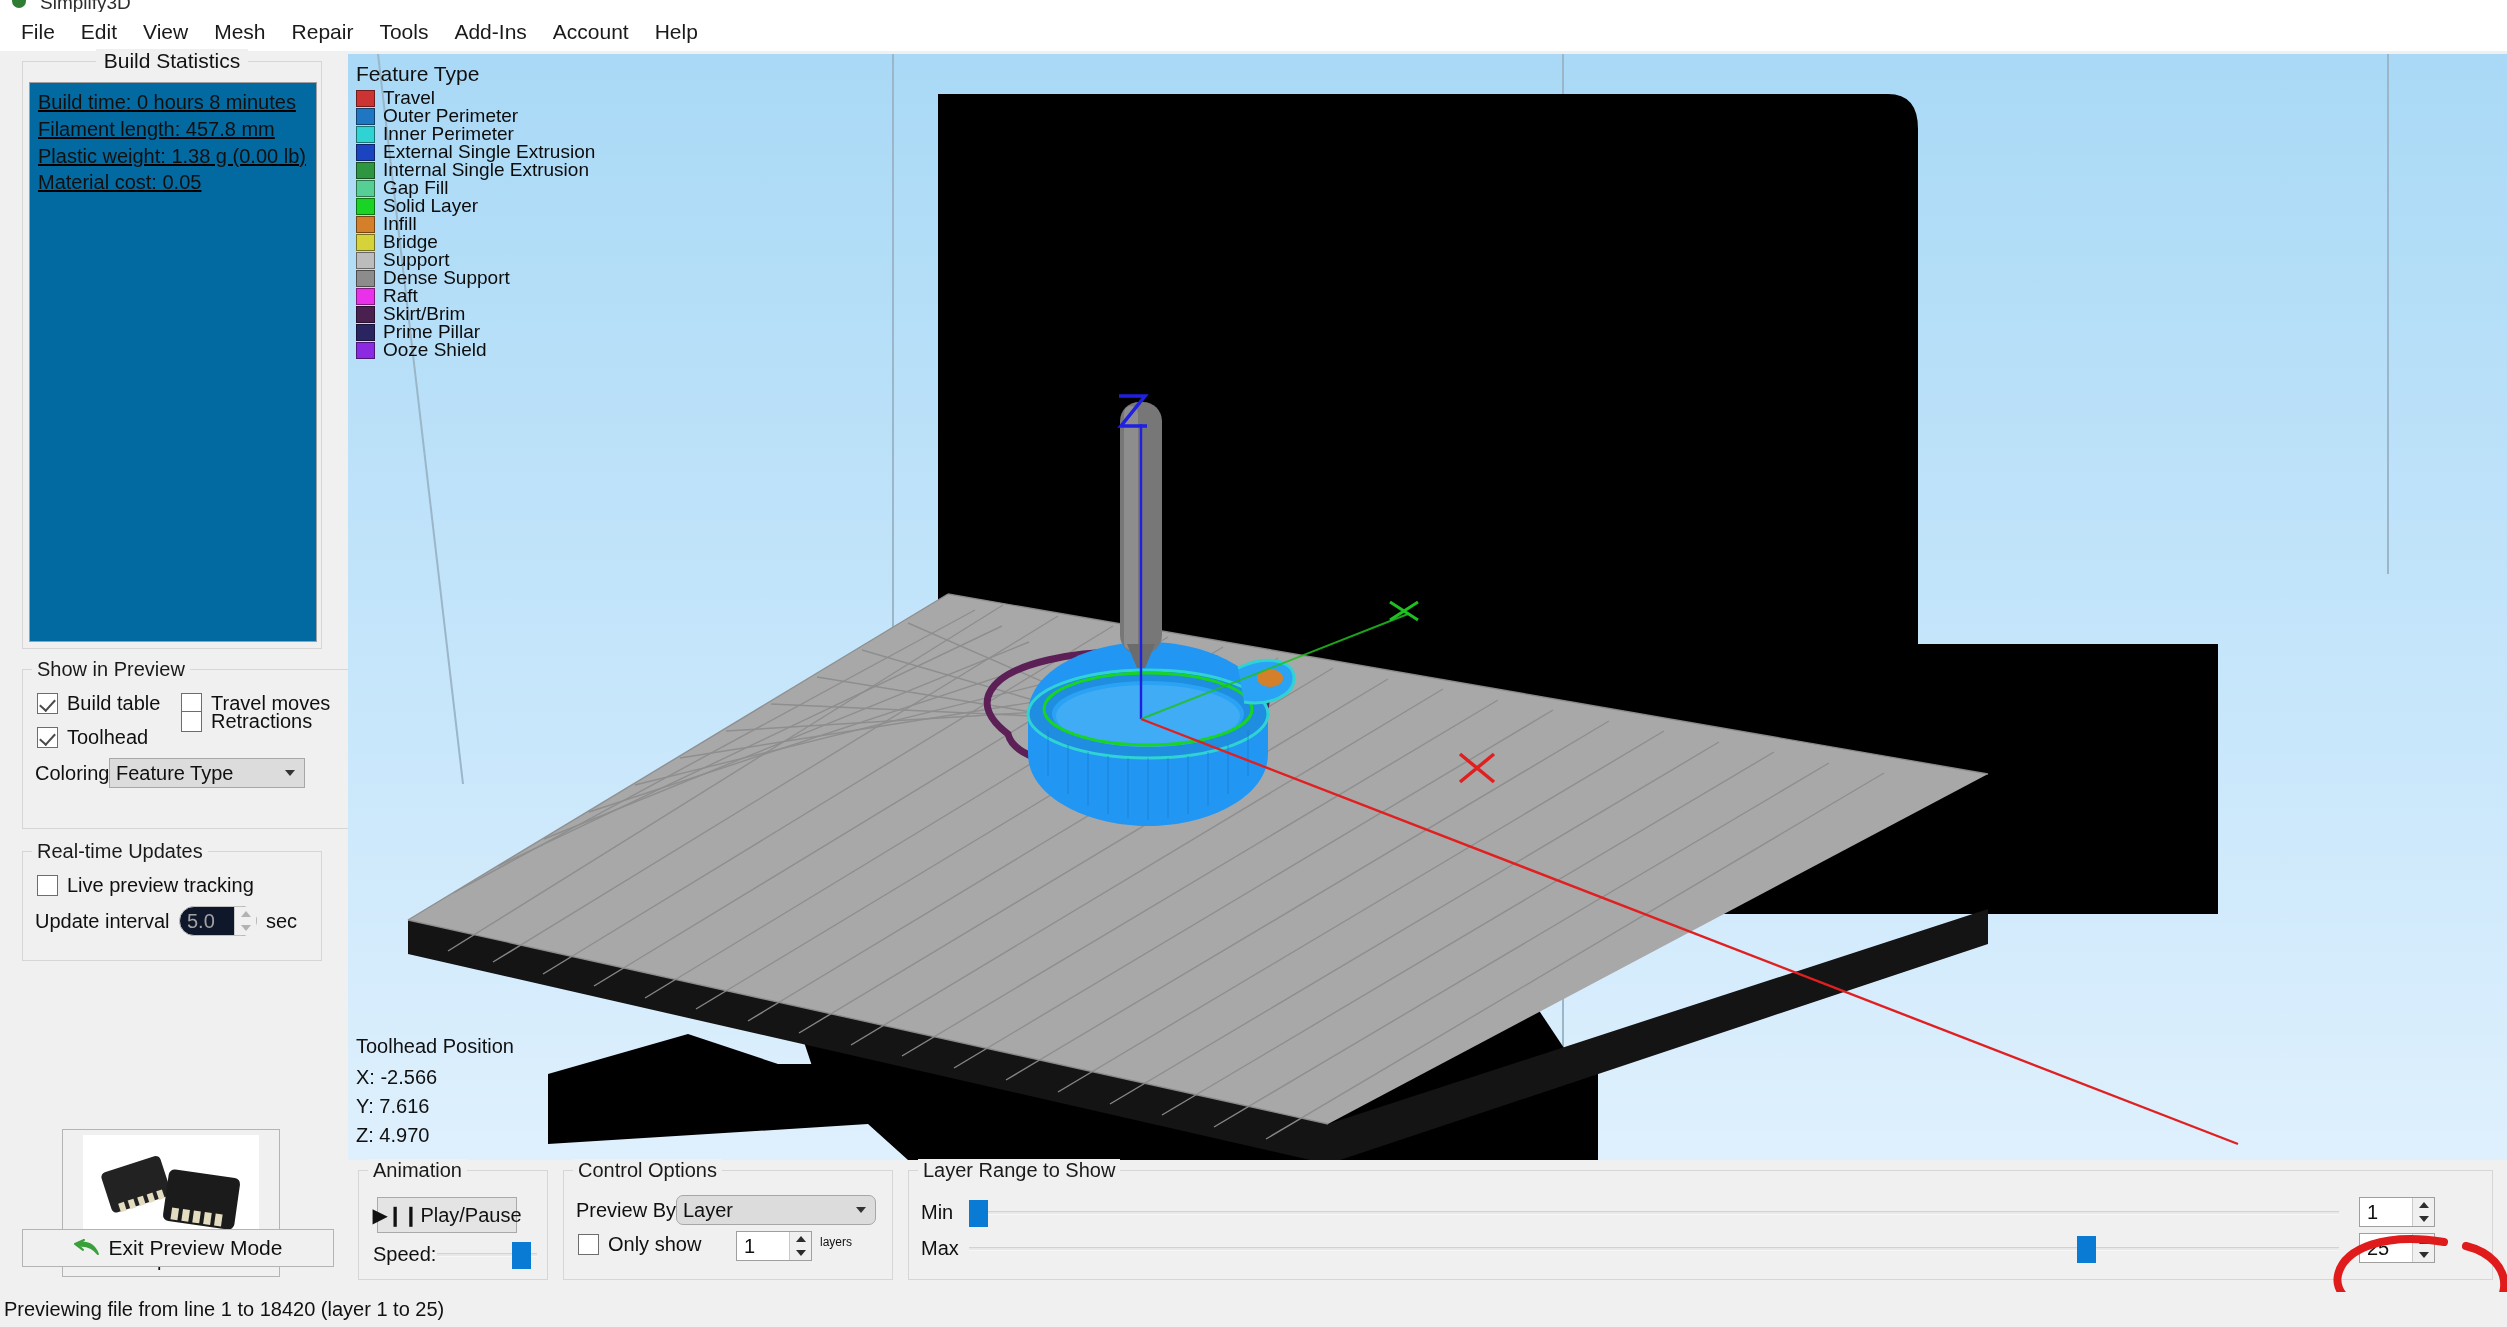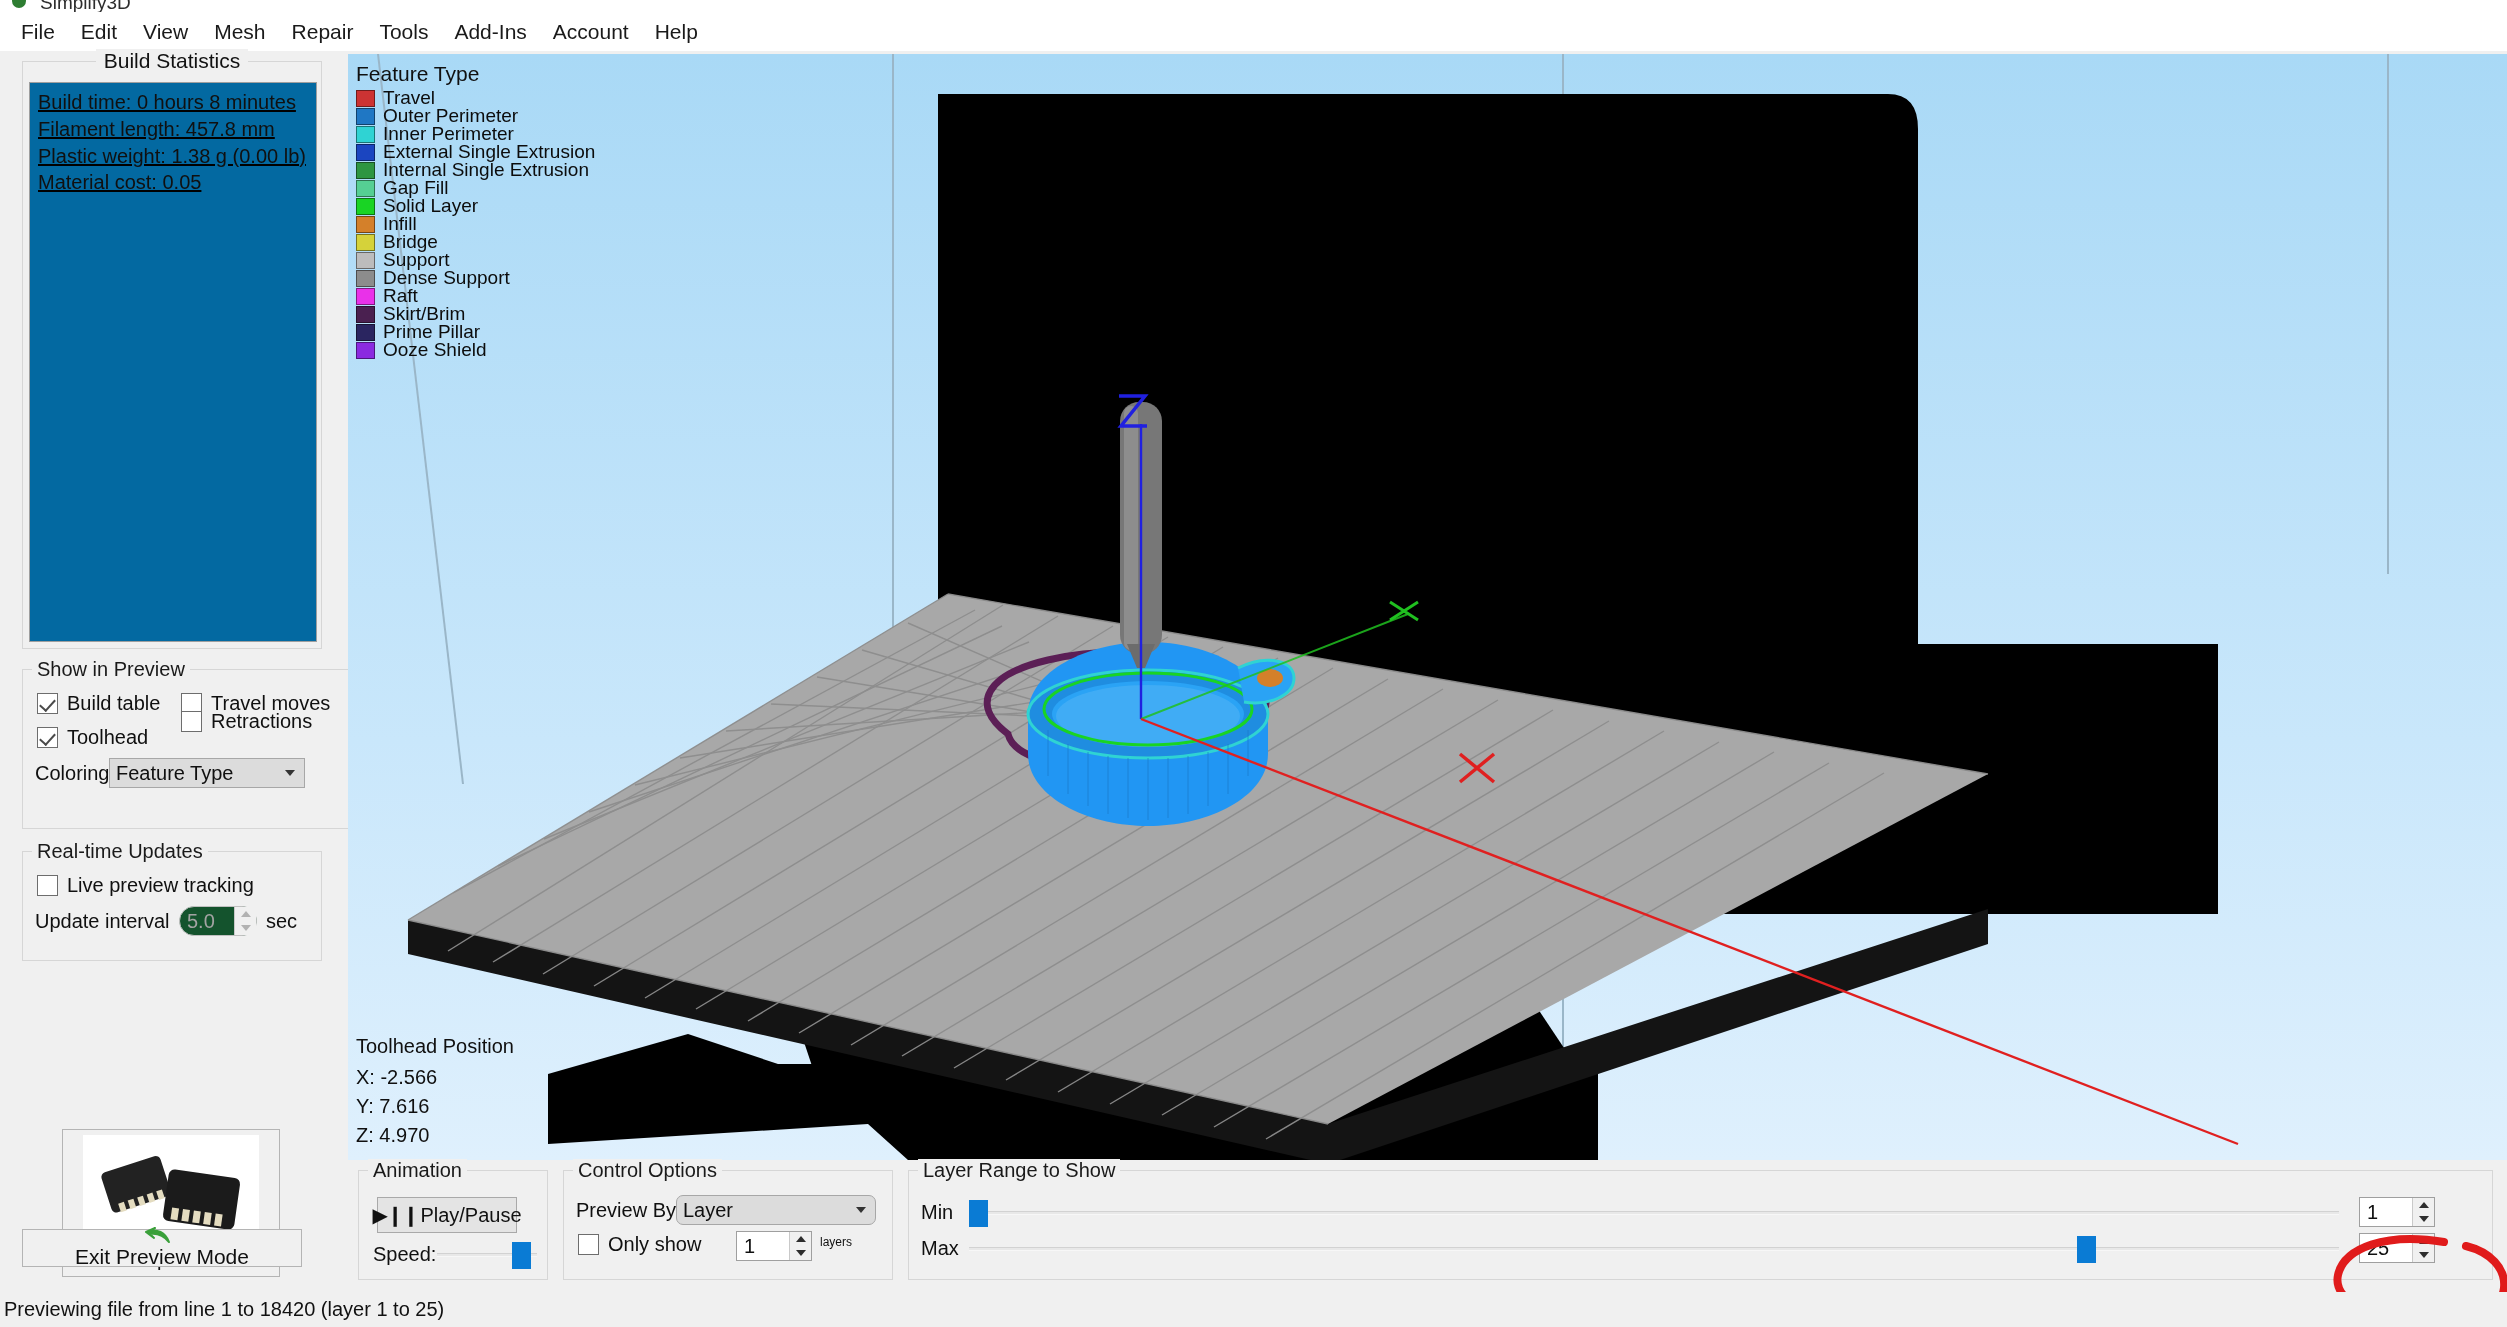--- a/index.html
+++ b/index.html
@@ -85,21 +85,21 @@
   .combo .arrow {
     position:absolute; right:9px; top:50%; margin-top:-3px;
     width:0; height:0; border-left:5px solid transparent;
     border-right:5px solid transparent; border-top:6px solid #333;
   }
 
   .spin {
     background:#ffffff; border:1px solid #9f9f9f; height:30px;
     display:flex; align-items:center; position:relative;
   }
-  .spin.disabled { background:#14532d; border-color:#c0c0c0;border-radius:15px; }
+  .spin.disabled { background:#0f172a; border-color:#c0c0c0;border-radius:15px; }
   .spin .sval { font-size:20px; color:#101010; padding-left:7px; }
   .spin.disabled .sval { color:#a3a3a3; }
   .spin .sbtns {
     position:absolute; right:0; top:0; bottom:0; width:22px;
     background:#f0f0f0; border-left:1px solid #c9c9c9;
     display:flex; flex-direction:column;
   }
   .spin .sbtns .up, .spin .sbtns .dn {
     flex:1; position:relative;
   }
@@ -120,23 +120,23 @@
     position:absolute; background:#f0f0f0; border:1px solid #b4b4b4;
     display:flex; flex-direction:column; align-items:center;
   }
   .bigbtn .thumb {
     width:176px; height:110px; background:#ffffff; margin-top:5px;
     position:relative; overflow:hidden;
   }
   .bigbtn .blabel { font-size:20px; color:#101010; margin-top:3px; white-space:nowrap; }
 
   #btn-exit {
-    position:absolute; left:22px; top:1178px; width:280px; height:38px;
+    position:absolute; left:22px; top:1178px; width:312px; height:38px;
     background:#f0f0f0; border:1px solid #b4b4b4;
-    display:flex; align-items:center; justify-content:center;flex-direction:column;
+    display:flex; align-items:center; justify-content:center;
   }
   #btn-exit .arrowleft {
     width:26px; height:18px; margin-right:9px; position:relative; flex:none;
   }
   #btn-exit .blabel { font-size:21px; color:#101010; }
 
   
   #viewport {
     position:absolute; left:348px; top:54px; width:2159px; height:1106px;
     background: linear-gradient(#a9d9f6, #c9e7fb 62%, #dff0fd);

